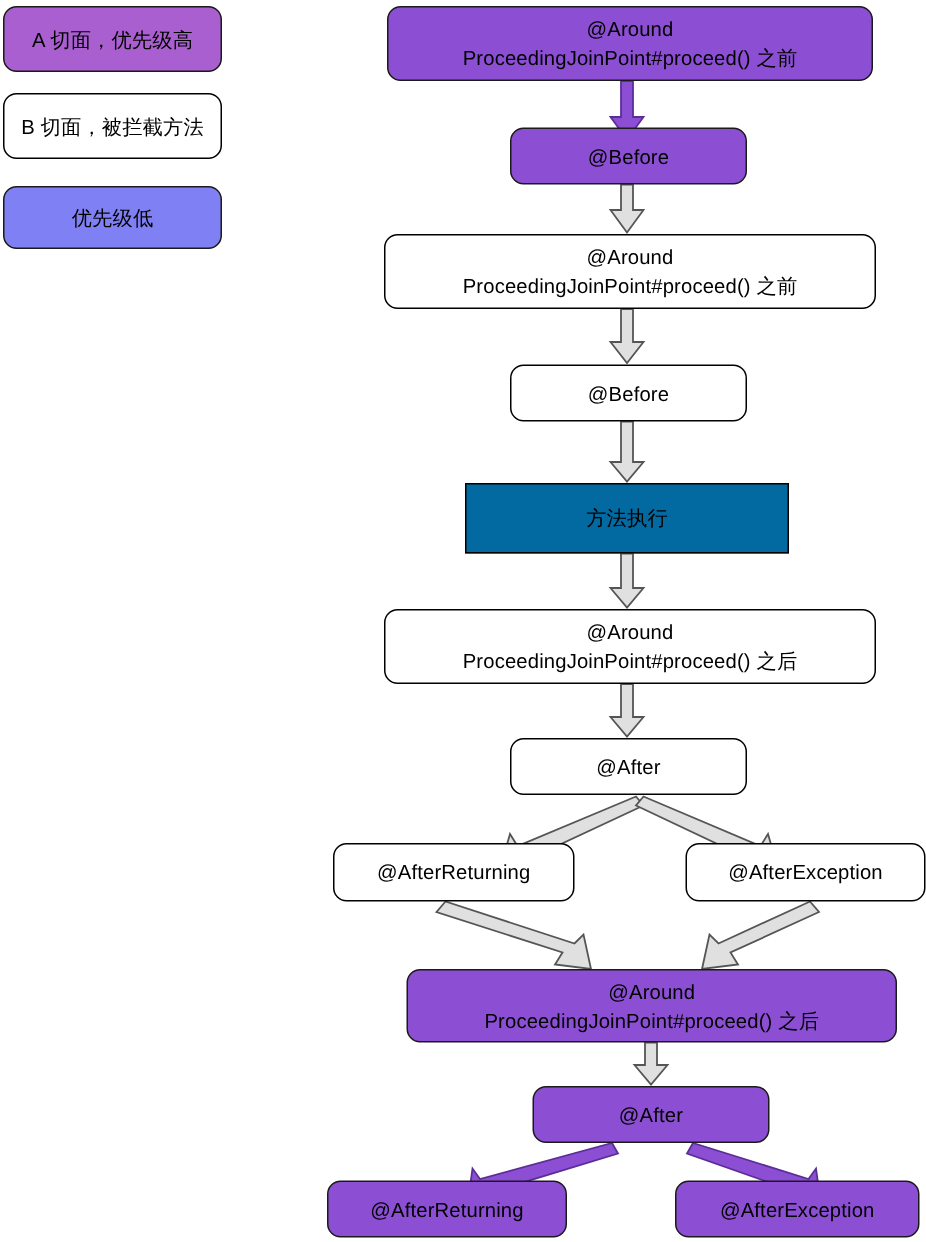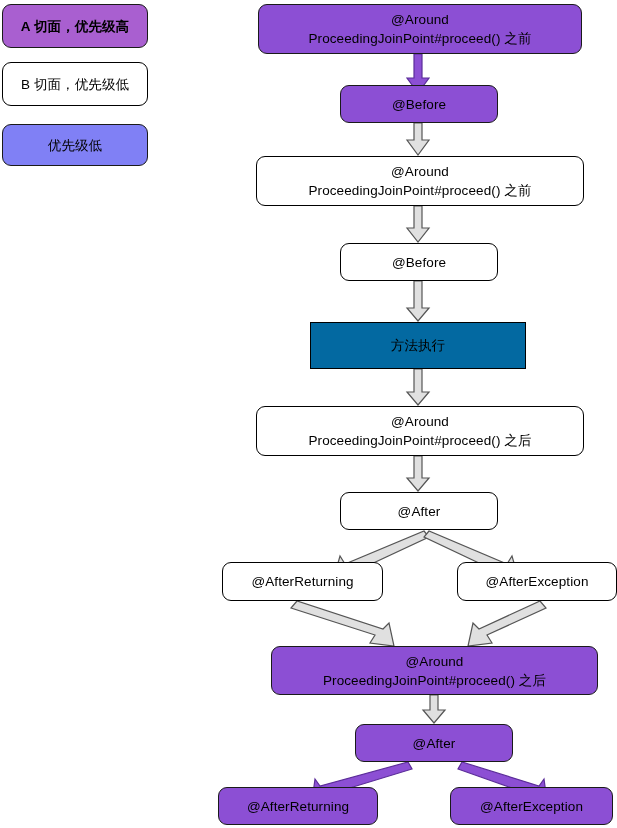--- a/index.html
+++ b/index.html
@@ -44,21 +44,20 @@
     background: #ffffff;
     z-index: 2;
   }
   .node.purple {
     background: #8c4fd4;
     border-color: #1a1a1a;
   }
   .node.legend-purple {
     background: #a95fd0;
     border-color: #1a1a1a;
-    font-weight: bold;
   }
   .node.blue {
     background: #8080f5;
     border-color: #1a1a1a;
   }
   .node.exec {
     background: #0369a1;
     border-color: #000000;
     border-radius: 0;
   }
@@ -127,21 +126,21 @@
 
     <g>
       <path d="M 462 762 L 458 769 L 529 794 L 524 802 L 547 801 L 544 779 L 539 786 Z" fill="#8c4fd4" stroke="#5b2d99" stroke-width="1.2"></path>
     </g>
   </svg>
 
   <div class="node legend-purple" style="left:2px; top:4px; width:146px; height:44px;">
     <span class="lbl">A 切面，优先级高</span>
   </div>
   <div class="node plain" style="left:2px; top:62px; width:146px; height:44px;">
-    <span class="lbl">B 切面，优先级低</span>
+    <span class="lbl">B 切面，被拦截方法</span>
   </div>
   <div class="node blue" style="left:2px; top:124px; width:146px; height:42px;">
     <span class="lbl">优先级低</span>
   </div>
 
   <div class="node purple" style="left:258px; top:4px; width:324px; height:50px;">
     <span class="lbl">@Around
 ProceedingJoinPoint#proceed() 之前</span>
   </div>
 

